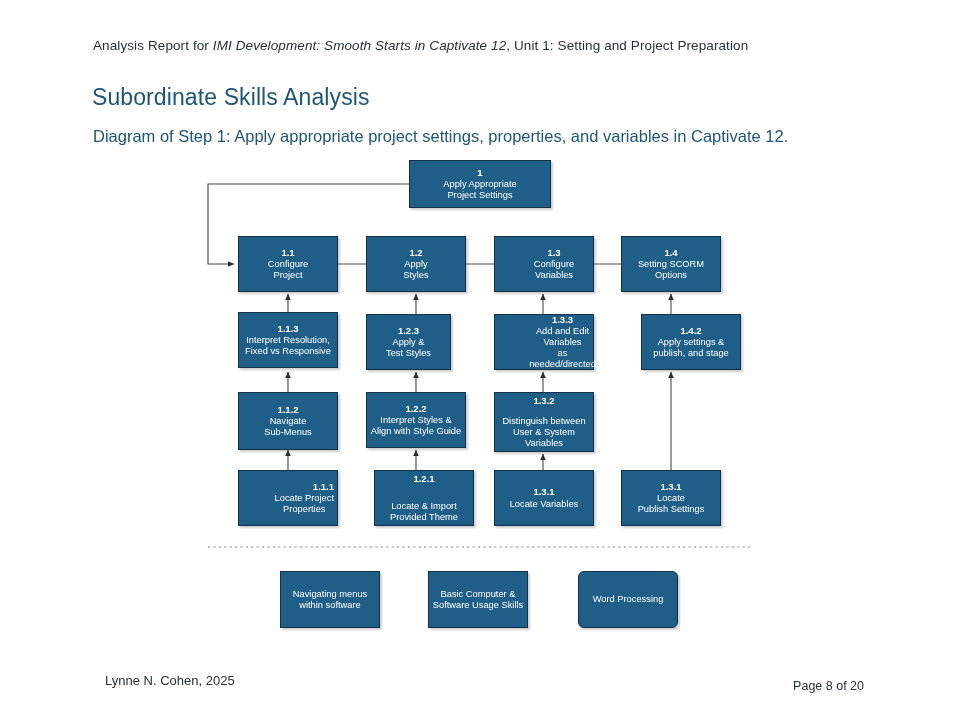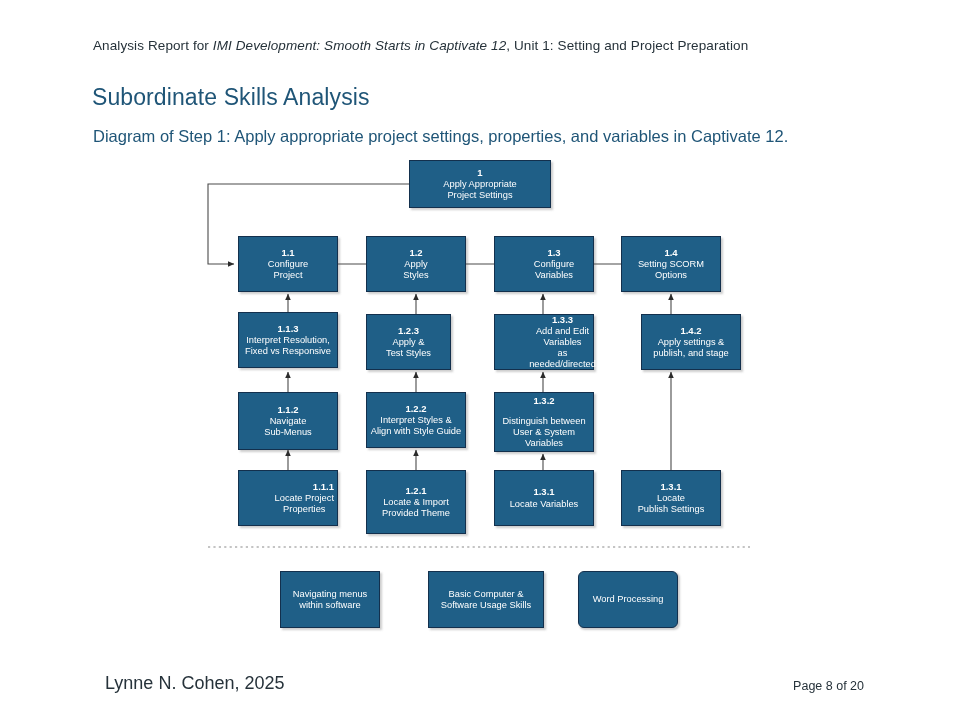--- a/index.html
+++ b/index.html
@@ -95,21 +95,21 @@
   }
   .node.entry .lbl {
     font-size: 9.3px;
   }
 
   
   #footer-left {
     position: absolute;
     left: 105px;
     top: 673px;
-    font-size: 18px;
+    font-size: 13px;
     color: #26323a;
   }
   #footer-right {
     position: absolute;
     right: 96px;
     top: 673px;
     font-size: 12.5px;
     color: #26323a;
     margin-top: 6px;
   }
@@ -222,40 +222,40 @@
     <div class="lbl">Distinguish between
 User &amp; System
 Variables</div>
   </div>
 
   <div class="node" style="left:238px; top:470px; width:100px; height:56px;align-items:flex-end;">
     <div class="num">1.1.1</div>
     <div class="lbl">Locate Project
 Properties</div>
   </div>
-  <div class="node" style="left:366px; top:470px; width:100px; height:64px;">
+  <div class="node" style="left:374px; top:470px; width:100px; height:56px;justify-content:space-between;">
     <div class="num">1.2.1</div>
     <div class="lbl">Locate &amp; Import
 Provided Theme</div>
   </div>
   <div class="node" style="left:494px; top:470px; width:100px; height:56px;">
     <div class="num">1.3.1</div>
     <div class="lbl">Locate Variables</div>
   </div>
   <div class="node" style="left:621px; top:470px; width:100px; height:56px;">
     <div class="num">1.3.1</div>
     <div class="lbl">Locate
 Publish Settings</div>
   </div>
 
   <div class="node entry" style="left:280px; top:571px; width:100px; height:57px;justify-content:center;">
     <div class="lbl">Navigating menus
 within software</div>
   </div>
-  <div class="node entry" style="left:428px; top:571px; width:116px; height:57px;">
+  <div class="node entry" style="left:428px; top:571px; width:100px; height:57px;">
     <div class="lbl">Basic Computer &amp;
 Software Usage Skills</div>
   </div>
   <div class="node entry" style="left:578px; top:571px; width:100px; height:57px;border-radius:6px;">
     <div class="lbl">Word Processing</div>
   </div>
 
 </div>
 
 <div id="footer-left">Lynne N. Cohen, 2025</div>

